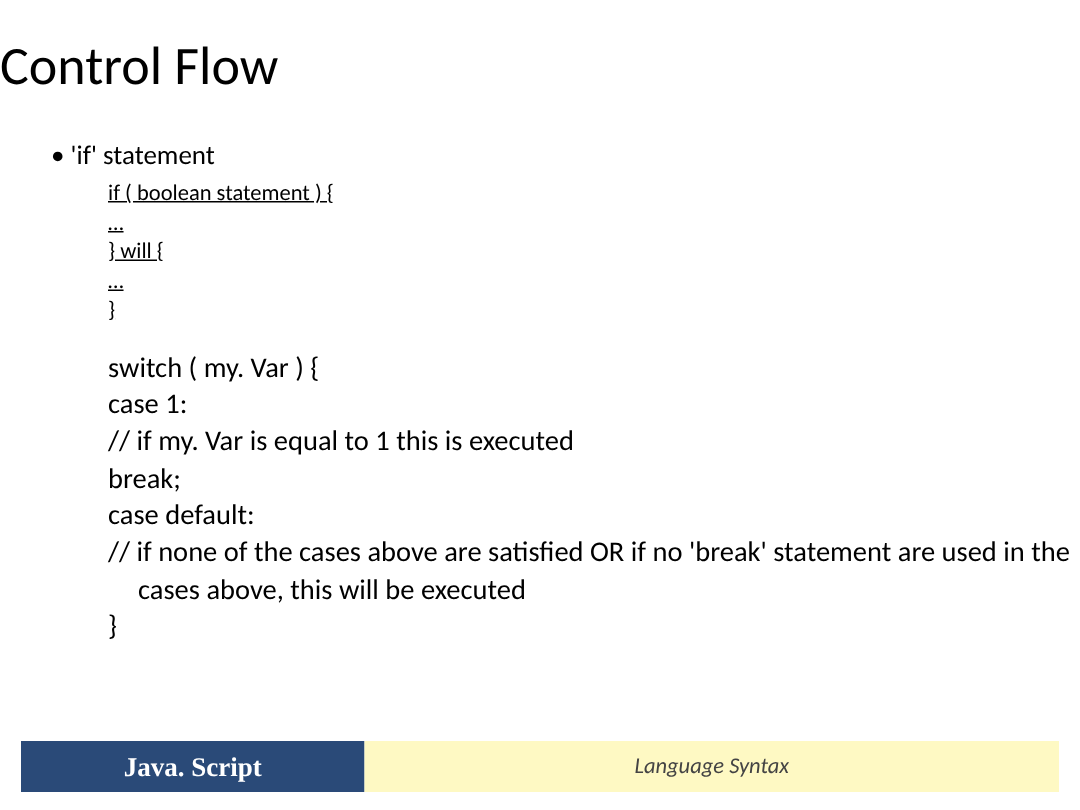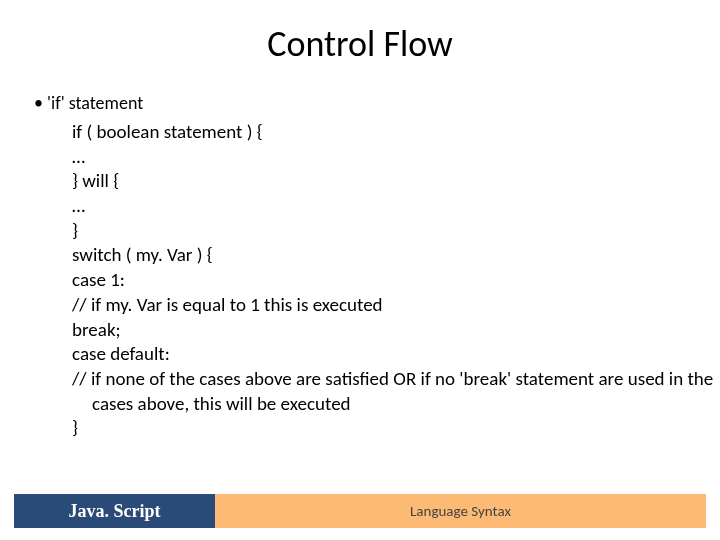--- a/index.html
+++ b/index.html
@@ -6,38 +6,40 @@
   body {
     width: 720px;
     height: 540px;
     background: #fff;
     font-family: Calibri, Arial, sans-serif;
     color: #000;
     position: relative;
     overflow: hidden;
   }
   .title {
-    text-align: center;
+    text-align: left;
     font-size: 36px;
     font-weight: 400;
     margin-top: 22px;
     margin-bottom: 26px;
   }
   .content {
     padding-left: 28px;
   }
   .bullet {
     font-size: 18px;
     margin-bottom: 6px;
     padding-left: 6px;
   }
   .code-lines {
     padding-left: 44px;
-    font-size: 19px;
+    font-size: 15px;
     line-height: 1.3;
+    margin-bottom: 16px;
+    text-decoration: underline;
   }
   .code-lines div {
     text-indent: 0;
   }
   .code-wrap {
     padding-left: 44px;
     font-size: 19px;
     line-height: 1.3;
     margin-bottom: 16px;
   }
@@ -48,38 +50,39 @@
   .footer {
     position: absolute;
     bottom: 12px;
     left: 14px;
     right: 14px;
     height: 34px;
     display: flex;
     align-items: stretch;
   }
   .footer-left {
-    width: 201px;
+    width: 229px;
     background: #2a4a78;
     color: #fff;
     font-family: Georgia, 'Times New Roman', serif;
     font-weight: bold;
     font-size: 18px;
     display: flex;
     align-items: center;
     justify-content: center;
   }
   .footer-right {
     flex: 1;
-    background: #fdba74;
+    background: #fef9c3;
     color: #444;
     font-size: 15px;
     display: flex;
     align-items: center;
     justify-content: center;
+    font-style: italic;
   }
 </style>
 </head>
 <body>
 
 <div class="title">Control Flow</div>
 
 <div class="content">
 
   <div class="bullet">• 'if' statement</div>

